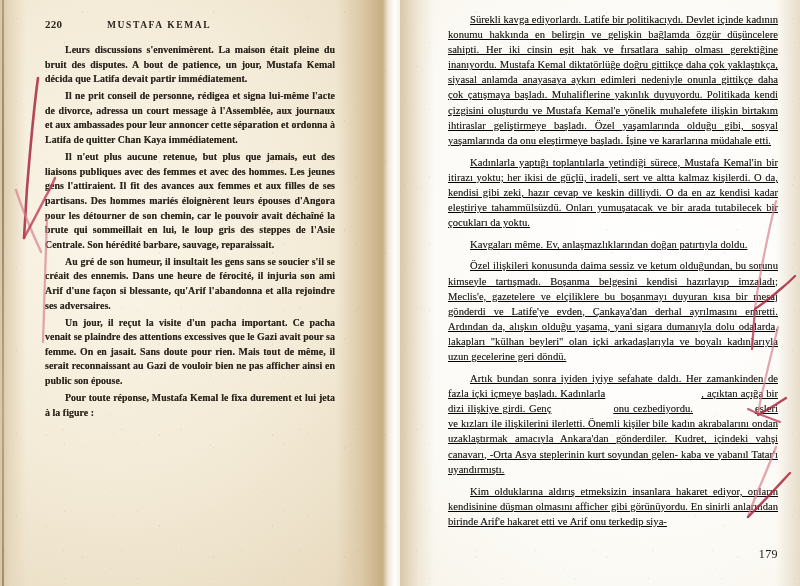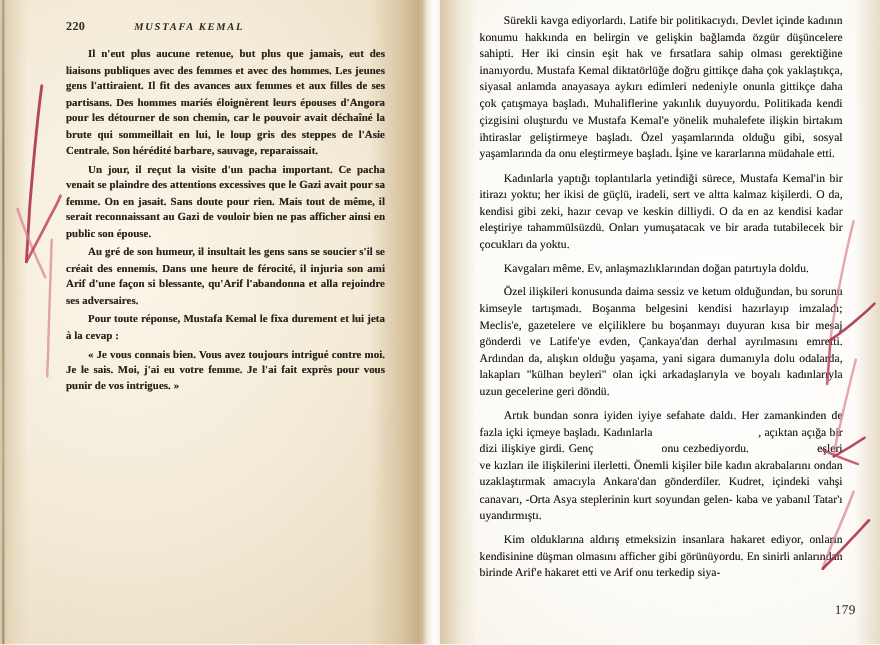--- a/index.html
+++ b/index.html
@@ -79,57 +79,56 @@
   }
 
   
   .col {
     position: absolute;
     z-index: 3;
   }
 
   
   .col-left {
-    left: 60px; top: 18px; width: 290px;
+    left: 45px; top: 18px; width: 290px;
   }
   .runhead {
     display: flex;
     align-items: baseline;
     margin-bottom: 13px;
   }
   .folio-left {
     font-size: 11px;
     font-weight: bold;
     color: #2b2620;
     letter-spacing: .3px;
     width: 62px;
     flex: none;
   }
   .runtitle {
     font-size: 9.5px;
     font-weight: bold;
     letter-spacing: 1.6px;
     color: #2b2620;
-    font-style: italic;
   }
   .fr-body p {
     font-size: 9.9px;
     line-height: 14.6px;
     text-align: justify;
     text-indent: 20px;
     color: #2a241c;
     margin-bottom: 2.5px;
     font-weight: 600;
     text-shadow: 0 0 .45px rgba(40,32,22,.55);
     letter-spacing: .05px;
   }
 
   
   .col-right {
-    left: 436px; top: 12px; width: 330px;
+    left: 448px; top: 12px; width: 330px; text-decoration: underline;
   }
   .tr-body p {
     font-size: 10.6px;
     line-height: 15.1px;
     text-align: justify;
     text-indent: 22px;
     color: #1d1a16;
     margin-bottom: 7px;
     letter-spacing: .02px;
     text-shadow: 0 0 .4px rgba(25,22,18,.45);
@@ -198,25 +197,26 @@
   <div class="gutter"></div>
 
   <div class="page-right"></div>
 
   <div class="col col-left">
     <div class="runhead">
       <span class="folio-left">220</span>
       <span class="runtitle">MUSTAFA KEMAL</span>
     </div>
     <div class="fr-body">
+      <p>Leurs discussions s'envenimèrent. La maison était pleine du bruit des disputes. A bout de patience, un jour, Mustafa Kemal décida que Latifa devait partir immédiatement.</p>
+      <p>Il ne prit conseil de personne, rédigea et signa lui-même l'acte de divorce, adressa un court message à l'Assemblée, aux journaux et aux ambassades pour leur annoncer cette séparation et ordonna à Latifa de quitter Chan Kaya immédiatement.</p>
       <p>Il n'eut plus aucune retenue, but plus que jamais, eut des liaisons publiques avec des femmes et avec des hommes. Les jeunes gens l'attiraient. Il fit des avances aux femmes et aux filles de ses partisans. Des hommes mariés éloignèrent leurs épouses d'Angora pour les détourner de son chemin, car le pouvoir avait déchaîné la brute qui sommeillait en lui, le loup gris des steppes de l'Asie Centrale. Son hérédité barbare, sauvage, reparaissait.</p>
+      <p>Au gré de son humeur, il insultait les gens sans se soucier s'il se créait des ennemis. Dans une heure de férocité, il injuria son ami Arif d'une façon si blessante, qu'Arif l'abandonna et alla rejoindre ses adversaires.</p>
       <p>Un jour, il reçut la visite d'un pacha important. Ce pacha venait se plaindre des attentions excessives que le Gazi avait pour sa femme. On en jasait. Sans doute pour rien. Mais tout de même, il serait reconnaissant au Gazi de vouloir bien ne pas afficher ainsi en public son épouse.</p>
-      <p>Au gré de son humeur, il insultait les gens sans se soucier s'il se créait des ennemis. Dans une heure de férocité, il injuria son ami Arif d'une façon si blessante, qu'Arif l'abandonna et alla rejoindre ses adversaires.</p>
-      <p>Pour toute réponse, Mustafa Kemal le fixa durement et lui jeta à la cevap :</p>
-      <p>« Je vous connais bien. Vous avez toujours intrigué contre moi. Je le sais. Moi, j'ai eu votre femme. Je l'ai fait exprès pour vous punir de vos intrigues. »</p>
+      <p>Pour toute réponse, Mustafa Kemal le fixa durement et lui jeta à la figure :</p>
     </div>
   </div>
 
   <div class="col col-right">
     <div class="tr-body">
       <p>Sürekli kavga ediyorlardı. Latife bir politikacıydı. Devlet içinde kadının konumu hakkında en belirgin ve gelişkin bağlamda özgür düşüncelere sahipti. Her iki cinsin eşit hak ve fırsatlara sahip olması gerektiğine inanıyordu. Mustafa Kemal diktatörlüğe doğru gittikçe daha çok yaklaştıkça, siyasal anlamda anayasaya aykırı edimleri nedeniyle onunla gittikçe daha çok çatışmaya başladı. Muhaliflerine yakınlık duyuyordu. Politikada kendi çizgisini oluşturdu ve Mustafa Kemal'e yönelik muhalefete ilişkin birtakım ihtiraslar geliştirmeye başladı. Özel yaşamlarında olduğu gibi, sosyal yaşamlarında da onu eleştirmeye başladı. İşine ve kararlarına müdahale etti.</p>
       <p>Kadınlarla yaptığı toplantılarla yetindiği sürece, Mustafa Kemal'in bir itirazı yoktu; her ikisi de güçlü, iradeli, sert ve altta kalmaz kişilerdi. O da, kendisi gibi zeki, hazır cevap ve keskin dilliydi. O da en az kendisi kadar eleştiriye tahammülsüzdü. Onları yumuşatacak ve bir arada tutabilecek bir çocukları da yoktu.</p>
       <p class="tight">Kavgaları même. Ev, anlaşmazlıklarından doğan patırtıyla doldu.</p>
       <p>Özel ilişkileri konusunda daima sessiz ve ketum olduğundan, bu sorunu kimseyle tartışmadı. Boşanma belgesini kendisi hazırlayıp imzaladı; Meclis'e, gazetelere ve elçiliklere bu boşanmayı duyuran kısa bir mesaj gönderdi ve Latife'ye evden, Çankaya'dan derhal ayrılmasını emretti. Ardından da, alışkın olduğu yaşama, yani sigara dumanıyla dolu odalarda, lakapları "külhan beyleri" olan içki arkadaşlarıyla ve boyalı kadınlarıyla uzun gecelerine geri döndü.</p>
       <p><span>Artık bundan sonra iyiden iyiye sefahate daldı. Her zamankinden de fazla içki içmeye başladı. Kadınlarla</span><span class="gapword"></span><span>, açıktan açığa bir dizi ilişkiye girdi. Genç</span><span class="gapword small"></span><span>onu cezbediyordu.</span><span class="gapword small"></span><span>eşleri ve kızları ile ilişkilerini ilerletti. Önemli kişiler bile kadın akrabalarını ondan uzaklaştırmak amacıyla Ankara'dan gönderdiler. Kudret, içindeki vahşi canavarı, -Orta Asya steplerinin kurt soyundan gelen- kaba ve yabanıl Tatar'ı uyandırmıştı.</span></p>

